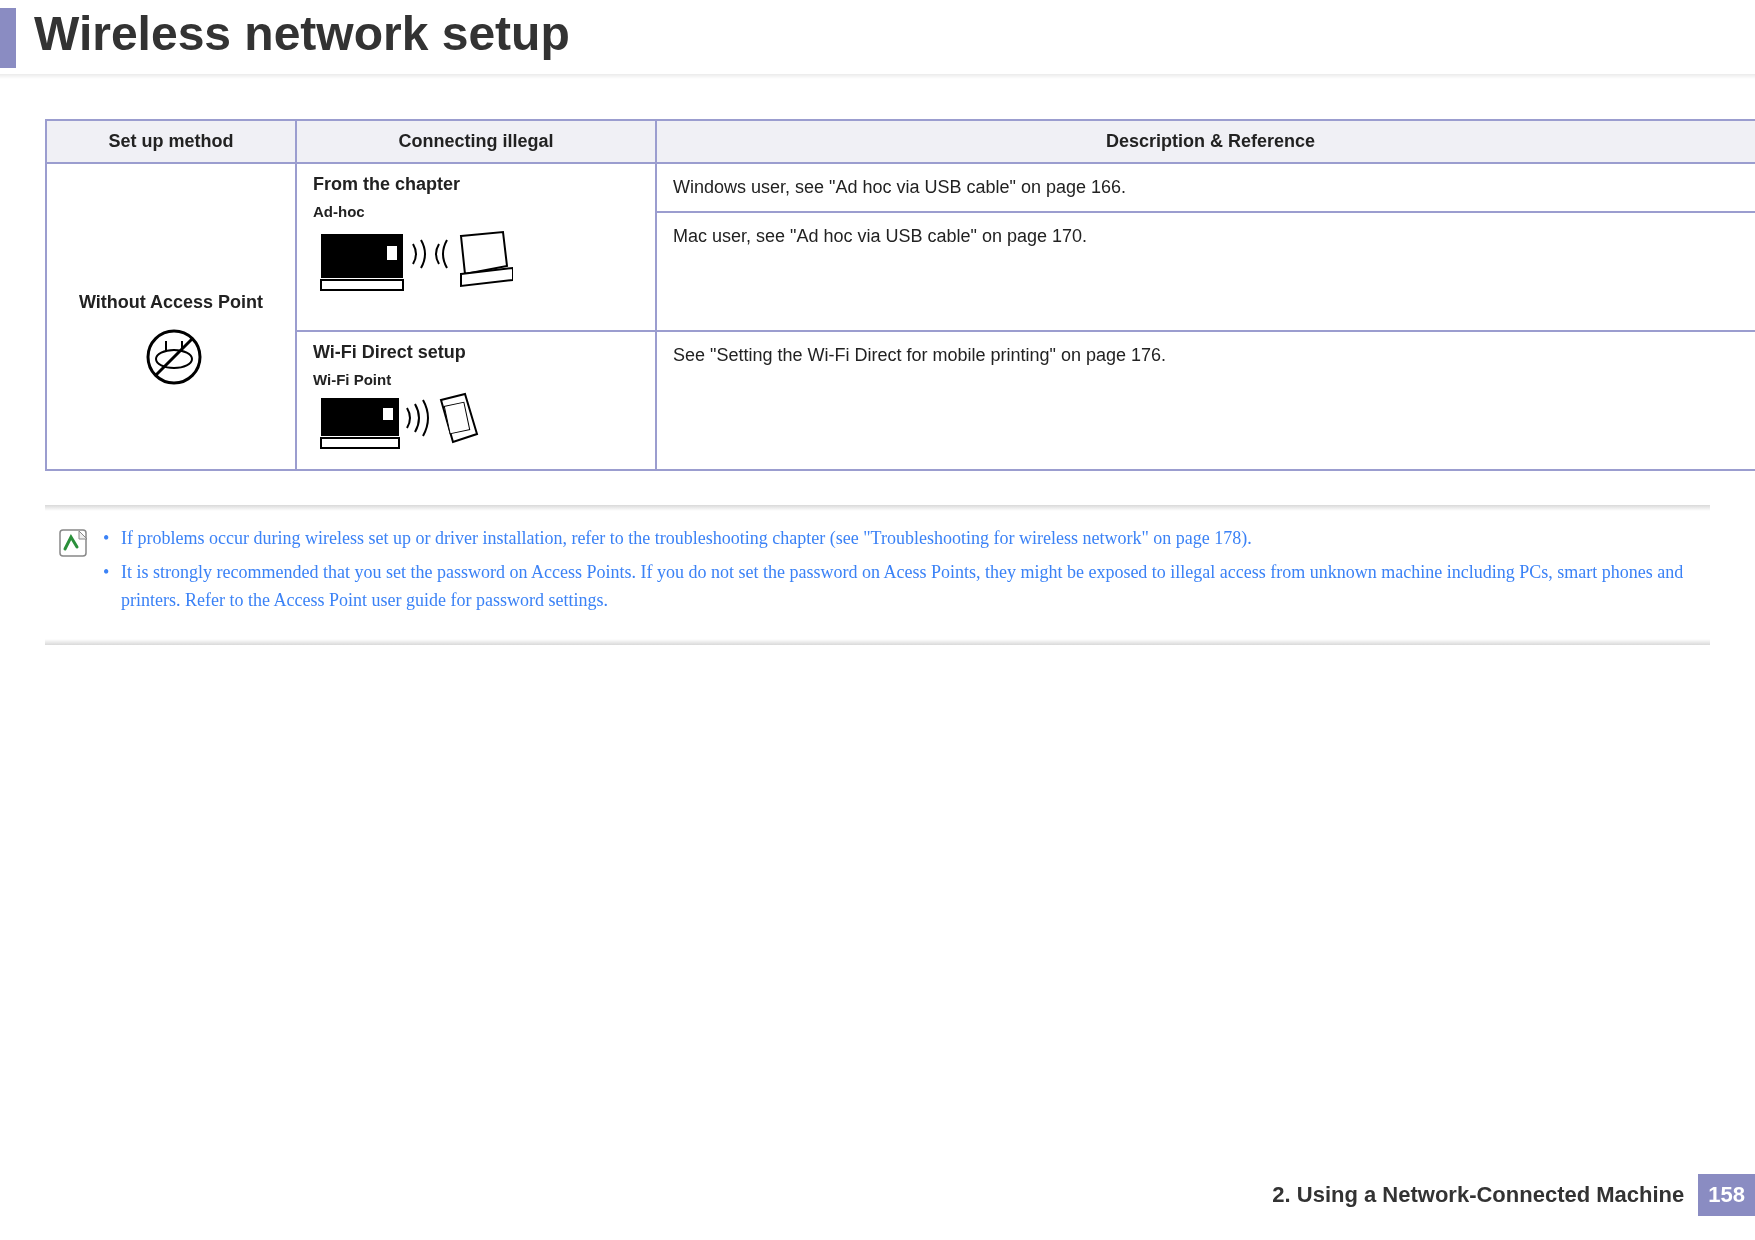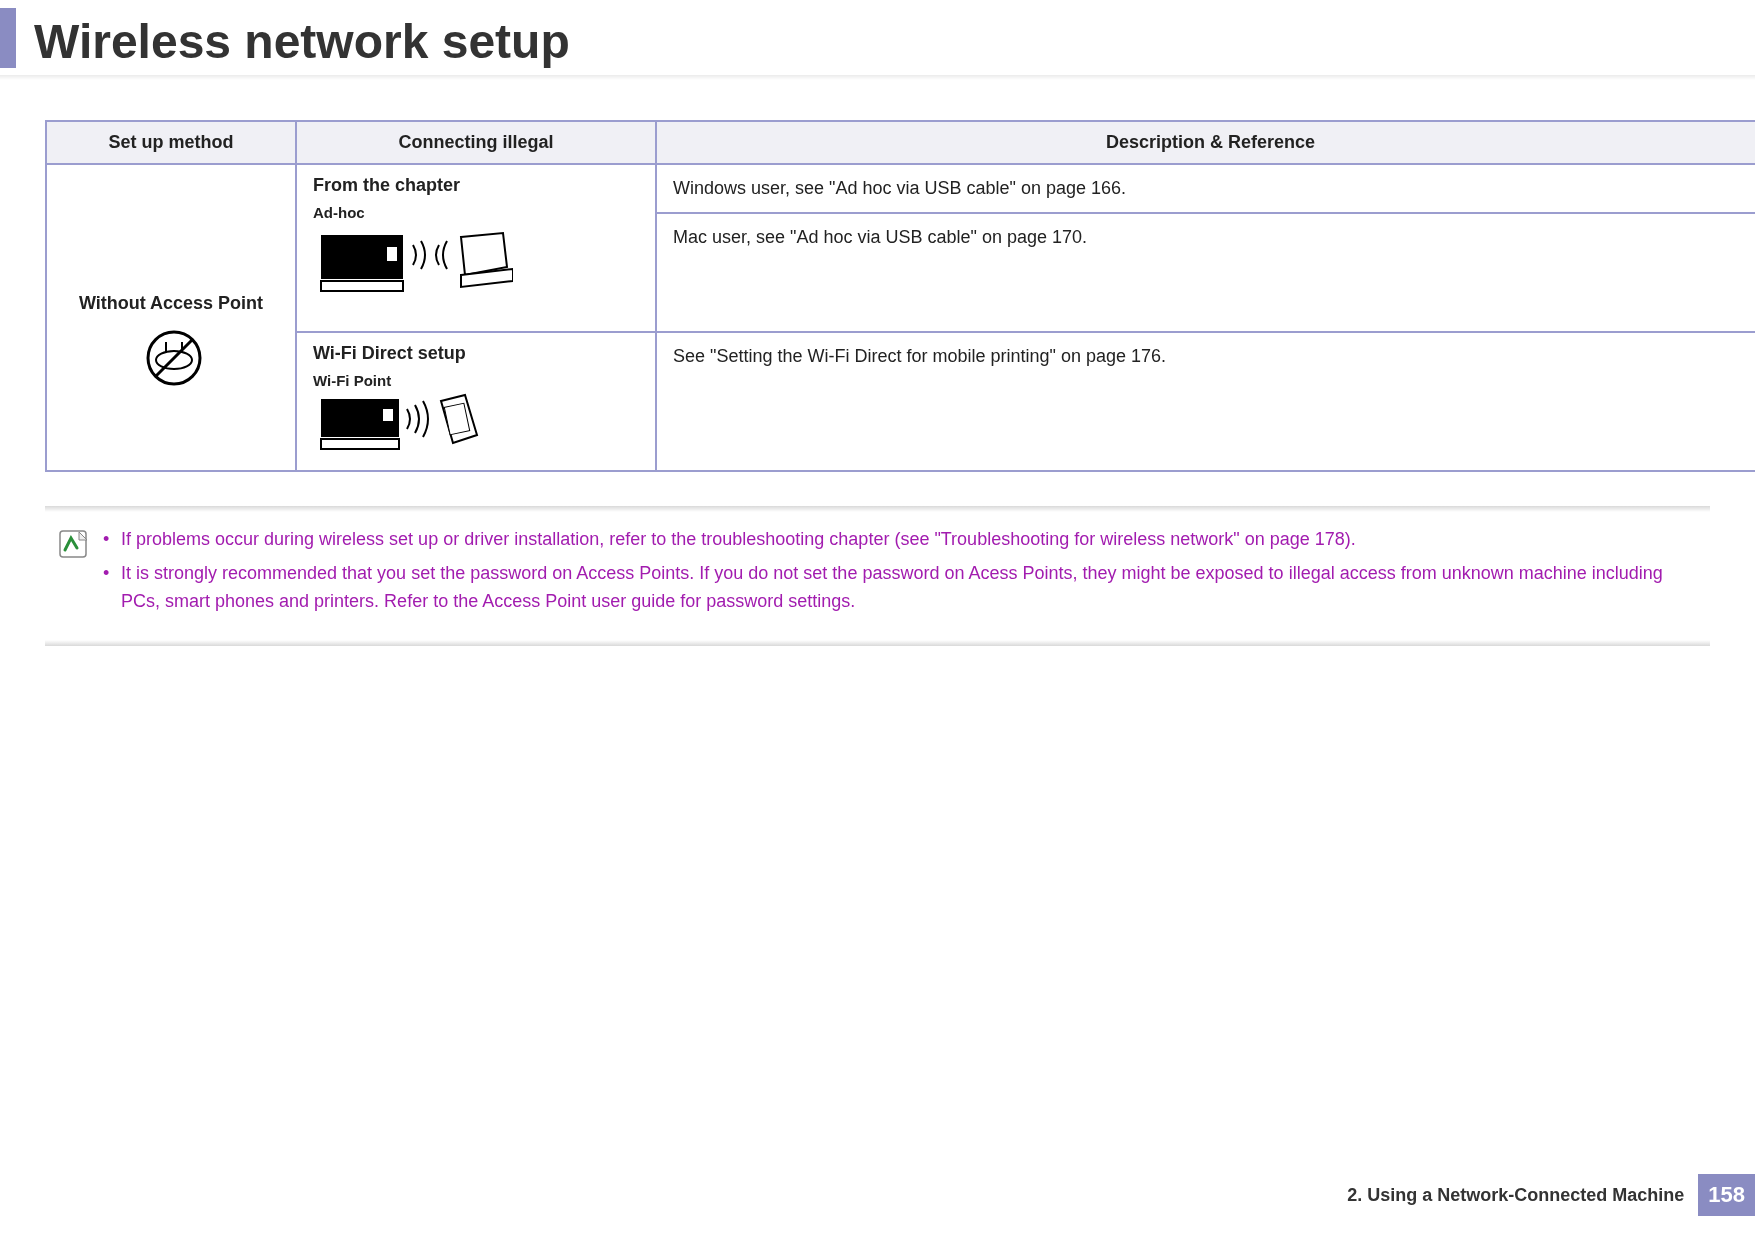--- a/index.html
+++ b/index.html
@@ -22,21 +22,21 @@
       width: 16px;
       height: 60px;
       background: #8a8cc2;
       margin-right: 18px;
       margin-top: 8px;
     }
     .page-title {
       font-size: 48px;
       font-weight: bold;
       color: #333;
-      padding-top: 14px;
+      padding-top: 6px;
     }
     .title-underline {
       margin-top: 6px;
       height: 5px;
       background: linear-gradient(to bottom, rgba(0,0,0,0.08), rgba(0,0,0,0));
       width: 100%;
     }
     .content-area {
       padding: 40px 45px 0 45px;
     }
@@ -121,24 +121,25 @@
       flex: 0 0 42px;
       padding-top: 2px;
     }
     .note-list {
       list-style: none;
       flex: 1;
     }
     .note-list li {
       font-size: 18px;
       line-height: 1.55;
-      color: #a21caf;
+      color: #3b82f6;
       margin-bottom: 6px;
       padding-left: 22px;
       position: relative;
+      font-family: Liberation Serif, serif;
     }
     .note-list li::before {
       content: "•";
       position: absolute;
       left: 4px;
       top: 0;
     }
     .note-shadow-bottom {
       height: 6px;
       background: linear-gradient(to top, rgba(0,0,0,0.15), rgba(0,0,0,0));
@@ -146,21 +147,21 @@
     }
     .footer {
       position: absolute;
       bottom: 24px;
       right: 0;
       display: flex;
       align-items: center;
     }
     .footer-text {
       font-weight: bold;
-      font-size: 18px;
+      font-size: 22px;
       color: #333;
       margin-right: 14px;
     }
     .page-number {
       background: #8a8cc2;
       color: #ffffff;
       font-weight: bold;
       font-size: 22px;
       padding: 8px 10px;
     }

